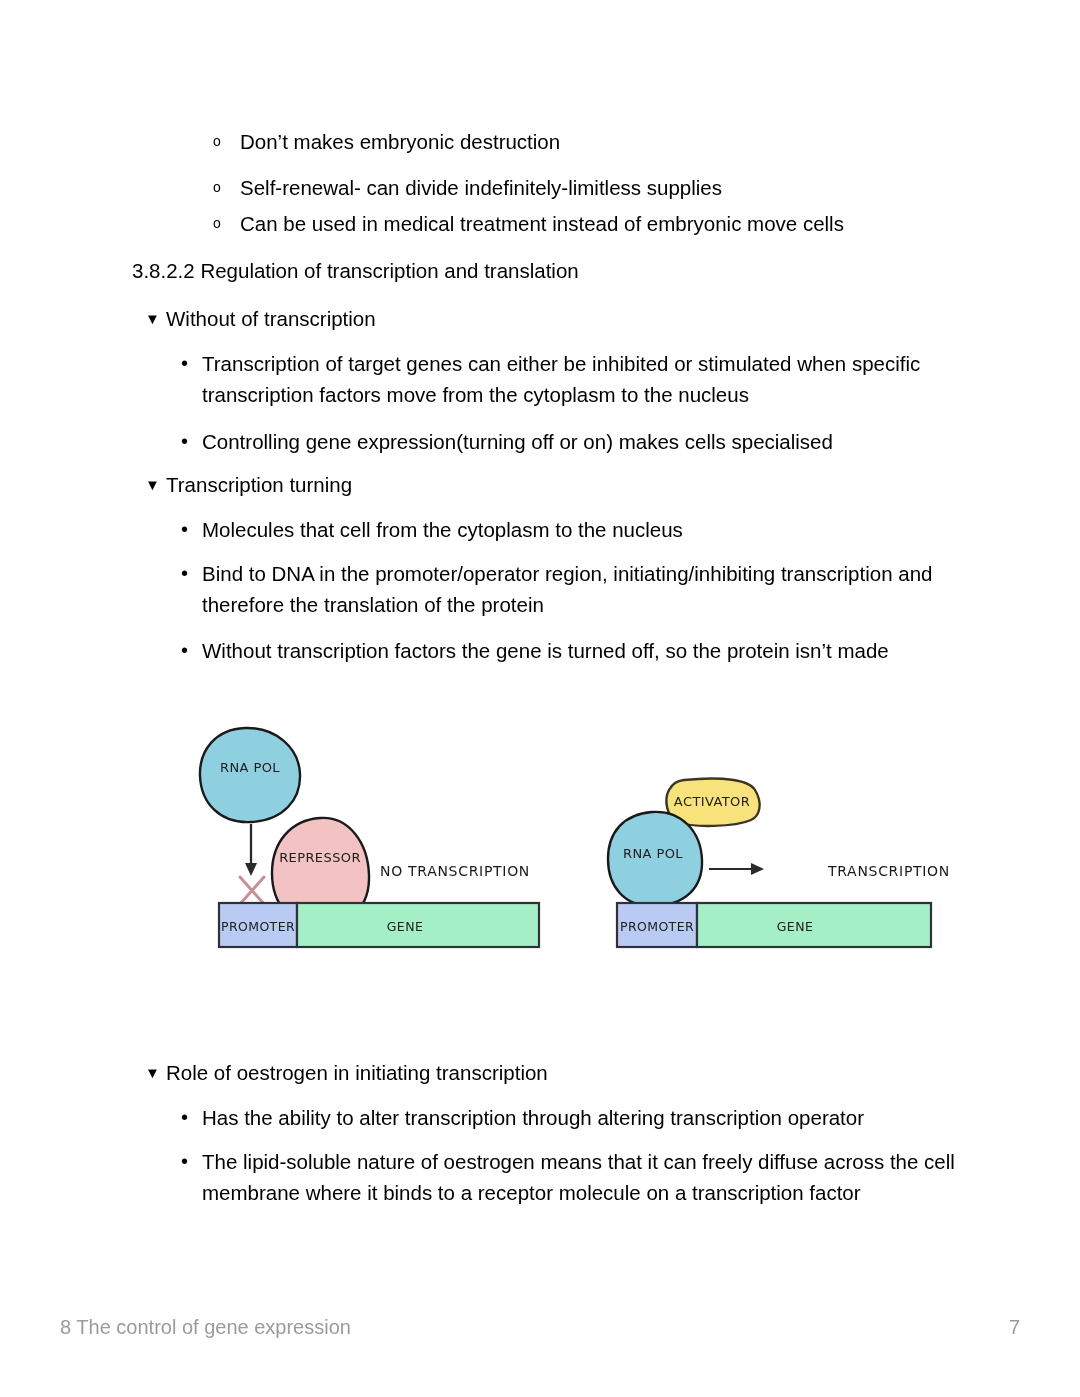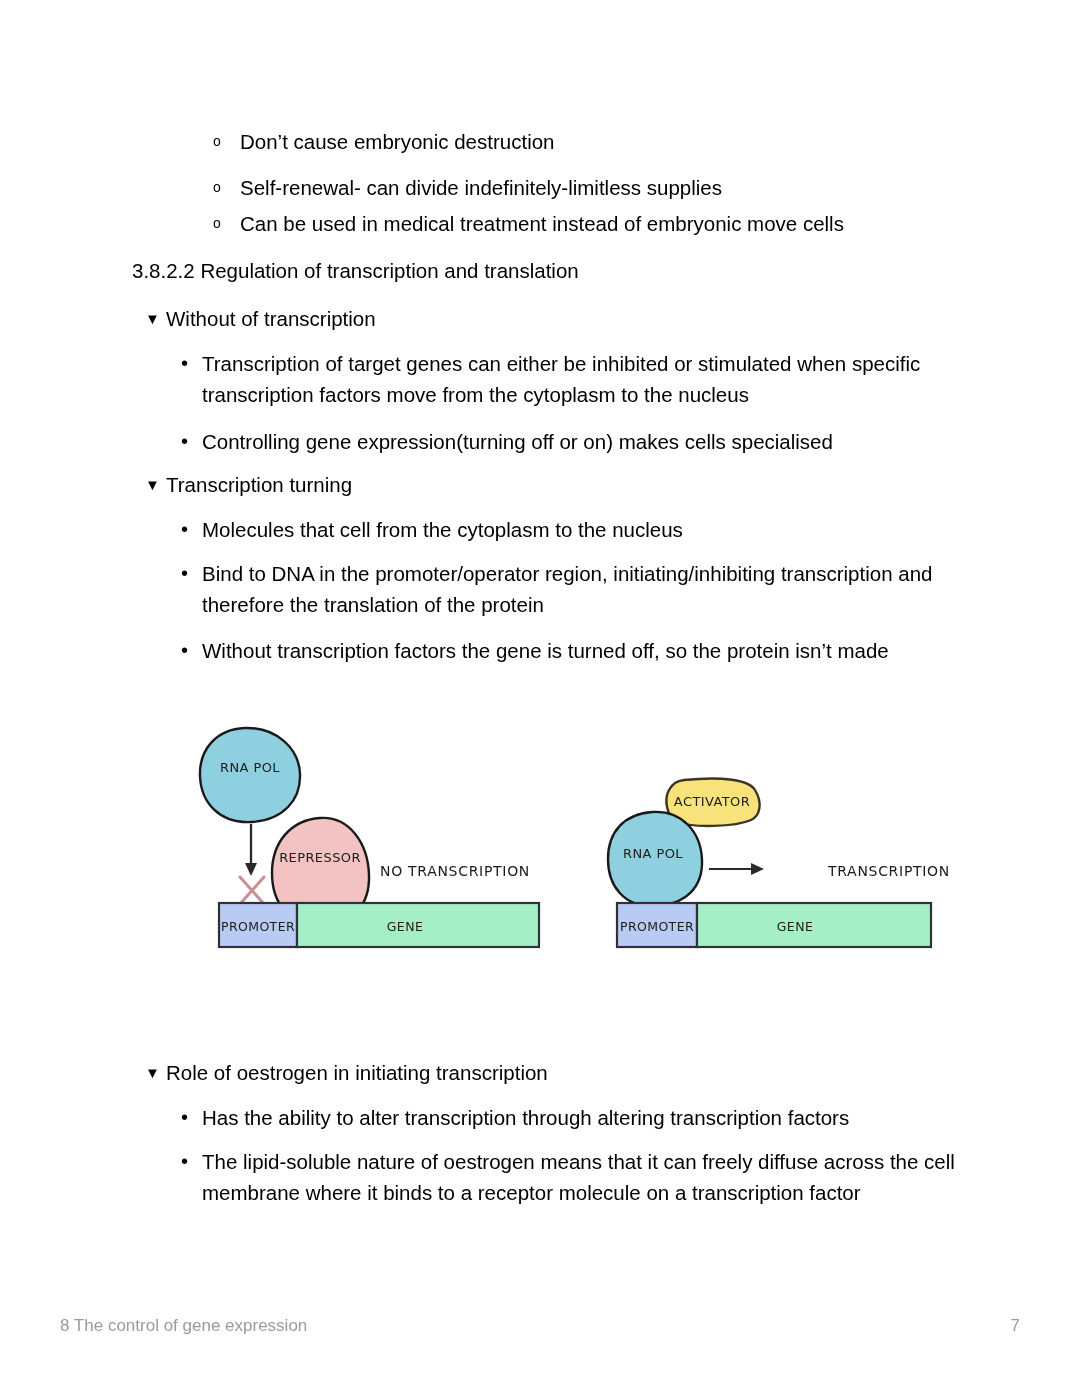--- a/index.html
+++ b/index.html
@@ -107,32 +107,32 @@
 
   
   .footer {
     position: absolute;
     left: 60px;
     right: 60px;
     top: 1316px;
     display: flex;
     justify-content: space-between;
     align-items: baseline;
-    font-size: 17px;
+    font-size: 20px;
     color: #9b9b9b;
   }
 </style>
 </head>
 <body>
 
 <div class="page">
 
   <div class="row lvl-circle" style="top:126px;">
     <span class="marker">o</span>
-    <span class="txt">Don’t cause embryonic destruction</span>
+    <span class="txt">Don’t makes embryonic destruction</span>
   </div>
   <div class="row lvl-circle" style="top:172px;">
     <span class="marker">o</span>
     <span class="txt">Self-renewal- can divide indefinitely-limitless supplies</span>
   </div>
   <div class="row lvl-circle" style="top:208px;">
     <span class="marker">o</span>
     <span class="txt">Can be used in medical treatment instead of embryonic move cells</span>
   </div>
 
@@ -223,21 +223,21 @@
       </g>
     </svg>
   </div>
 
   <div class="row lvl-tri" style="top:1057px;">
     <span class="marker">▼</span>
     <span class="txt">Role of oestrogen in initiating transcription</span>
   </div>
   <div class="row lvl-bullet" style="top:1102px;">
     <span class="marker">•</span>
-    <span class="txt">Has the ability to alter transcription through altering transcription factors</span>
+    <span class="txt">Has the ability to alter transcription through altering transcription operator</span>
   </div>
   <div class="row lvl-bullet" style="top:1146px;">
     <span class="marker">•</span>
     <span class="txt">The lipid-soluble nature of oestrogen means that it can freely diffuse across the cell membrane where it binds to a receptor molecule on a transcription factor</span>
   </div>
 
   <div class="footer">
     <span>8 The control of gene expression</span>
     <span>7</span>
   </div>

